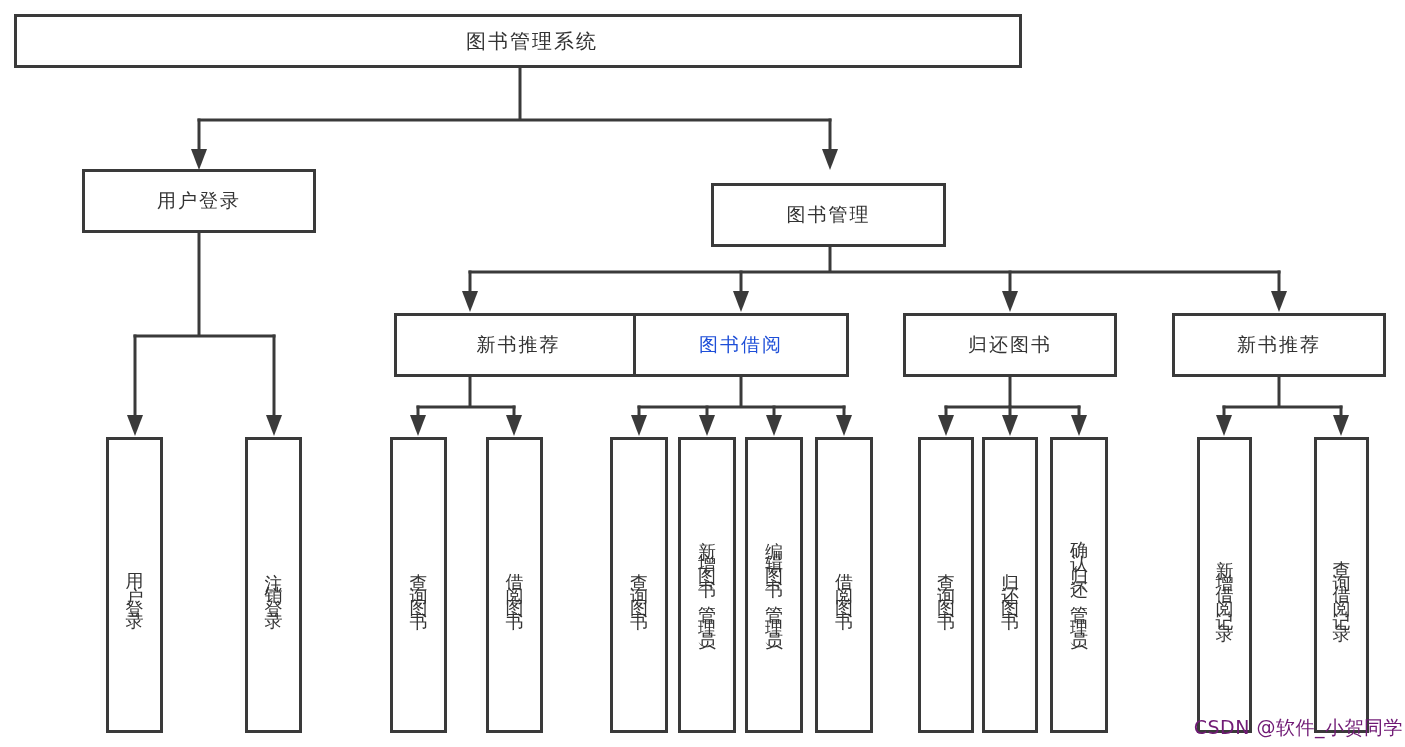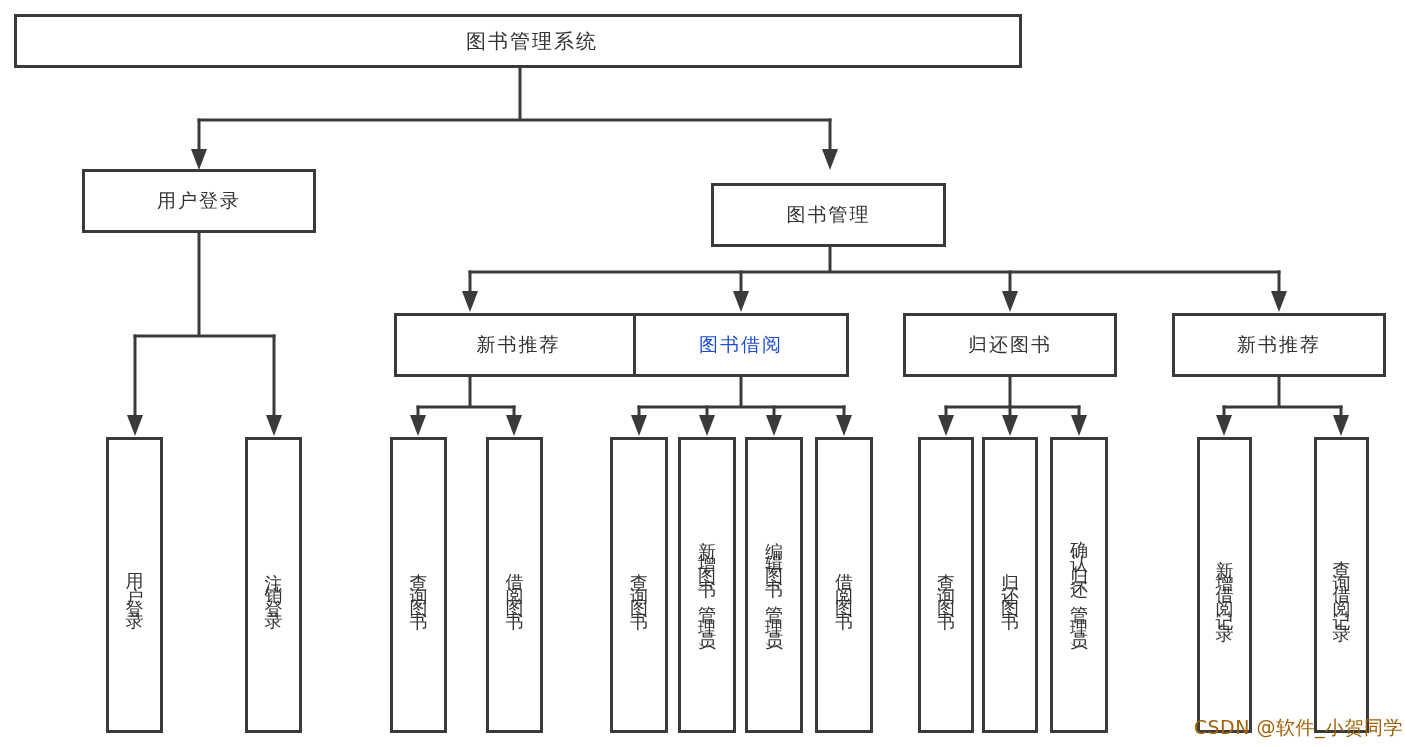--- a/index.html
+++ b/index.html
@@ -166,14 +166,14 @@
     <span class="vlbl" style="color: rgb(51, 51, 51);">确认归还（管理员）</span>
   </div>
 
   <div class="vbox" style="left: 1197px; top: 437px; width: 55px; height: 296px; border-color: rgb(58, 58, 58);">
     <span class="vlbl" style="color: rgb(51, 51, 51);">新增借阅记录</span>
   </div>
   <div class="vbox" style="left: 1314px; top: 437px; width: 55px; height: 296px; border-color: rgb(58, 58, 58);">
     <span class="vlbl" style="color: rgb(51, 51, 51);">查询借阅记录</span>
   </div>
 
-  <div class="watermark" style="color: #a16207;">CSDN @软件_小贺同学</div>
+  <div class="watermark" style="color: #701a75;">CSDN @软件_小贺同学</div>
 </div>
 
 </body></html>

